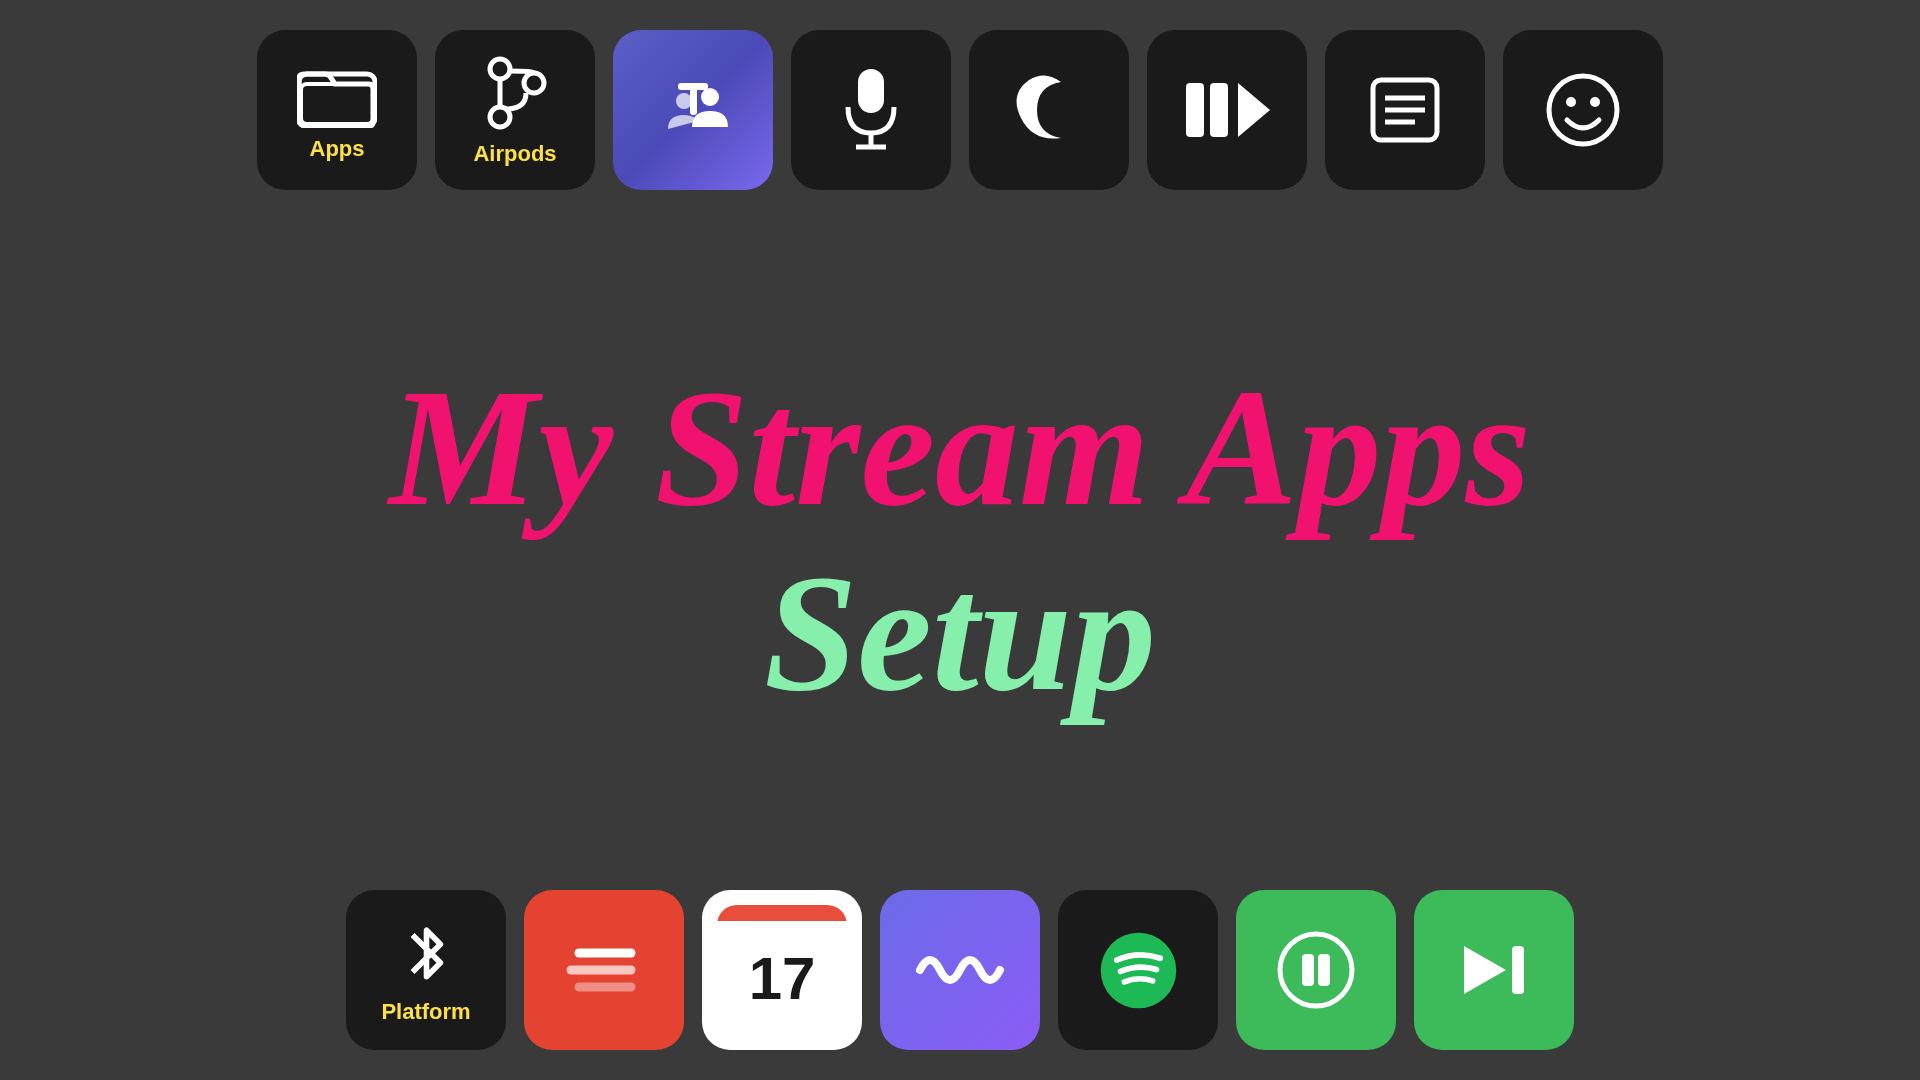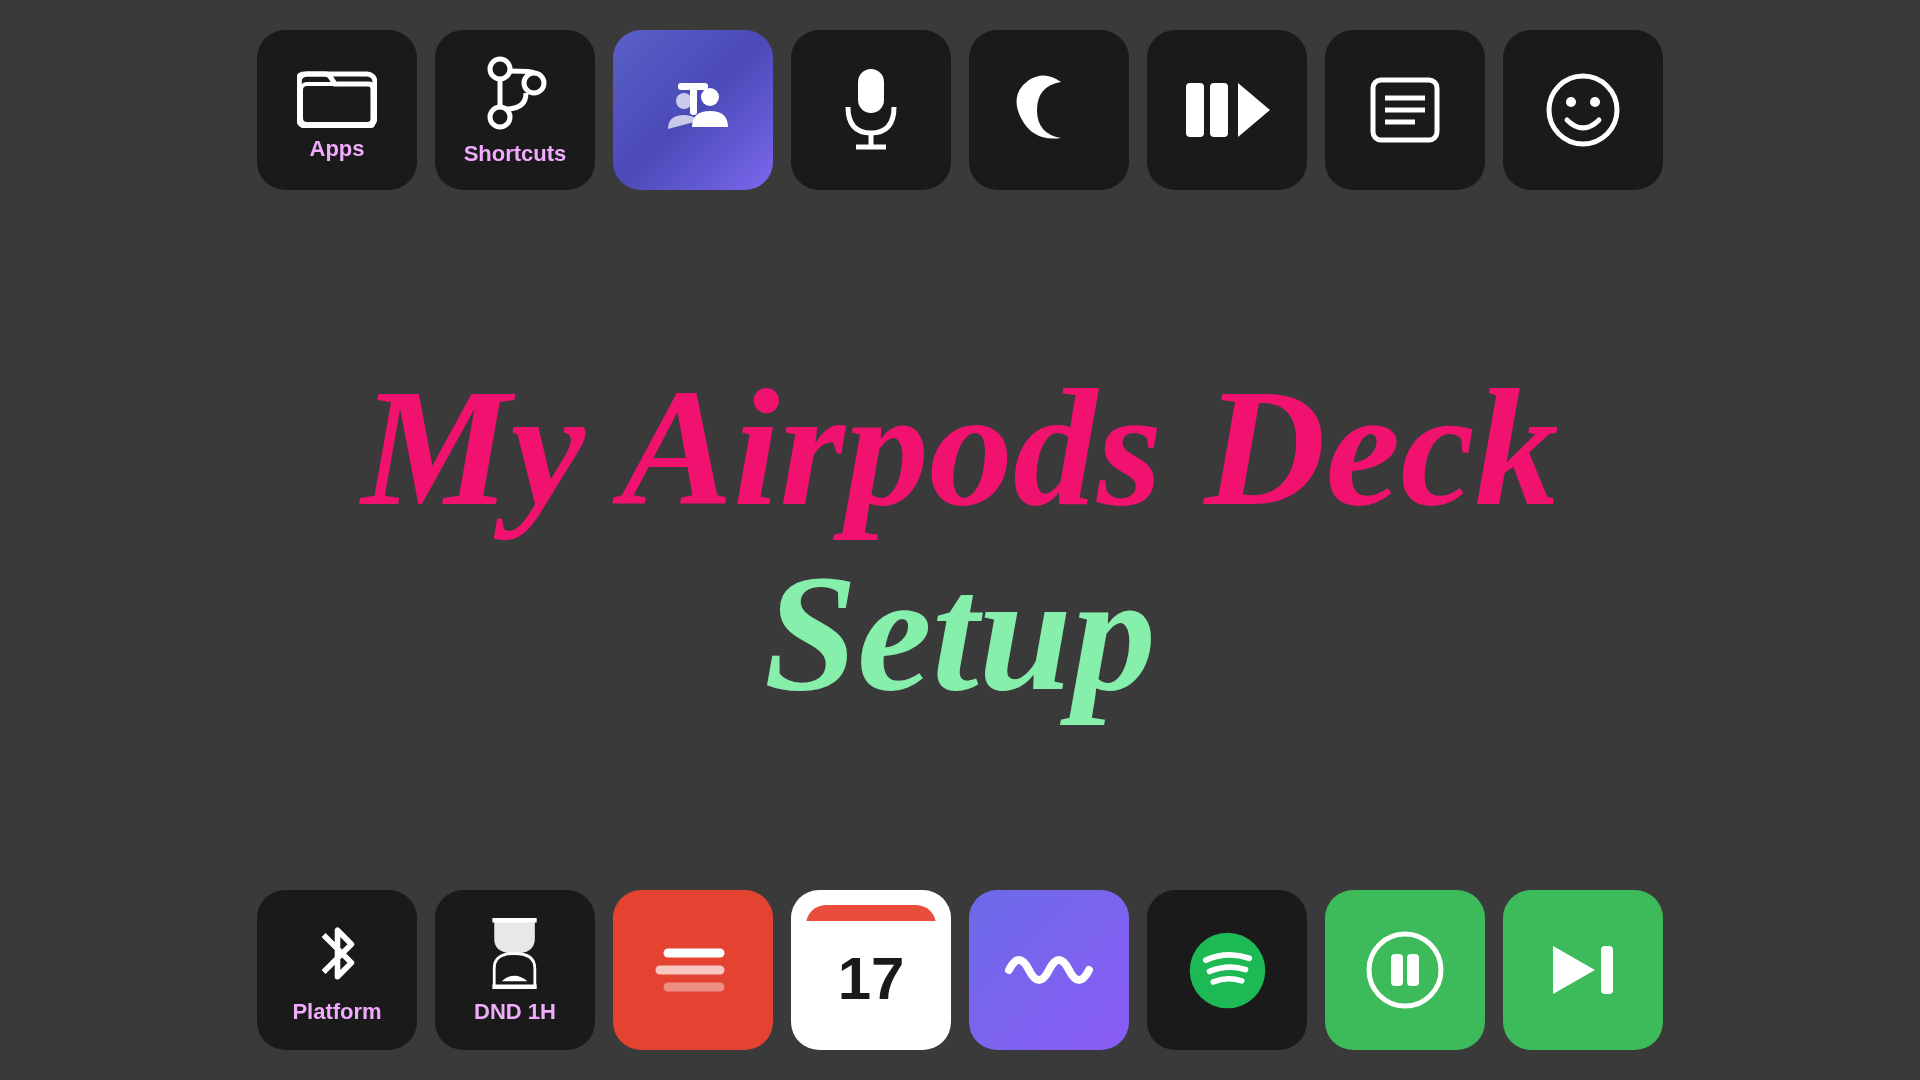--- a/index.html
+++ b/index.html
@@ -43,21 +43,21 @@
 
     .icon-btn.blue-bg {
       background: linear-gradient(135deg, #5b5fc7 0%, #4b4ab8 50%, #7b68ee 100%);
     }
 
     .icon-btn.green-bg {
       background-color: #3dba5a;
     }
 
     .icon-label {
-      color: #f0abfc;
+      color: #fde047;
       font-size: 22px;
       font-weight: 600;
       text-align: center;
     }
 
     .main-title {
       text-align: center;
       line-height: 1.1;
     }
 
@@ -150,21 +150,21 @@
 
   <div class="icon-btn">
     <svg class="git-icon-svg" viewBox="0 0 70 80" fill="none">
       <circle cx="20" cy="16" r="10" stroke="white" stroke-width="5" fill="none"></circle>
       <circle cx="20" cy="64" r="10" stroke="white" stroke-width="5" fill="none"></circle>
       <circle cx="54" cy="30" r="10" stroke="white" stroke-width="5" fill="none"></circle>
       <path d="M20 26 L20 54" stroke="white" stroke-width="5"></path>
       <path d="M28 18 Q54 18 54 20 L54 20" stroke="white" stroke-width="5"></path>
       <path d="M26 56 Q46 56 46 40" stroke="white" stroke-width="5" fill="none"></path>
     </svg>
-    <span class="icon-label">Shortcuts</span>
+    <span class="icon-label">Airpods</span>
   </div>
 
   <div class="icon-btn blue-bg">
     <svg class="teams-icon" viewBox="0 0 90 90" fill="none">
 
       <rect x="30" y="18" width="30" height="7" rx="3" fill="white"></rect>
       <rect x="42" y="18" width="7" height="32" rx="3" fill="white"></rect>
 
       <circle cx="62" cy="32" r="9" fill="white"></circle>
       <path d="M44 62 Q44 46 62 46 Q80 46 80 62" fill="white"></path>
@@ -212,44 +212,33 @@
     <svg viewBox="0 0 80 80" width="80" height="80" fill="none">
       <circle cx="40" cy="40" r="34" stroke="white" stroke-width="5" fill="none"></circle>
       <circle cx="28" cy="32" r="5" fill="white"></circle>
       <circle cx="52" cy="32" r="5" fill="white"></circle>
       <path d="M24 50 Q40 66 56 50" stroke="white" stroke-width="5" fill="none" stroke-linecap="round"></path>
     </svg>
   </div>
 </div>
 
 <div class="main-title">
-  <span class="line1">My Airpods Deck</span>
+  <span class="line1">My Stream Apps</span>
   <span class="line2">Setup</span>
 </div>
 
 <div class="icon-row">
 
   <div class="icon-btn">
     <svg viewBox="0 0 70 80" width="65" height="75" fill="none">
       <polyline points="20,60 50,30 35,15 35,65 50,50 20,20" stroke="white" stroke-width="6" fill="none" stroke-linejoin="round"></polyline>
     </svg>
     <span class="icon-label">Platform</span>
   </div>
 
-  <div class="icon-btn">
-    <svg viewBox="0 0 65 80" width="60" height="75" fill="none">
-      <line x1="8" y1="4" x2="56" y2="4" stroke="white" stroke-width="5"></line>
-      <line x1="8" y1="76" x2="56" y2="76" stroke="white" stroke-width="5"></line>
-      <path d="M10 4 L10 24 Q10 40 32 40 Q54 40 54 24 L54 4" fill="white" opacity="0.9"></path>
-      <path d="M10 76 L10 56 Q10 40 32 40 Q54 40 54 56 L54 76" fill="none" stroke="white" stroke-width="3"></path>
-
-      <path d="M18 70 Q32 58 46 70" fill="white"></path>
-    </svg>
-    <span class="icon-label">DND 1H</span>
-  </div>
 
 
   <div class="icon-btn" style="background-color:#e44332;">
     <svg viewBox="0 0 90 90" width="90" height="90" fill="none">
 
       <line x1="20" y1="28" x2="72" y2="28" stroke="white" stroke-width="9" stroke-linecap="round"></line>
       <line x1="12" y1="45" x2="72" y2="45" stroke="white" stroke-width="9" stroke-linecap="round" opacity="0.7"></line>
       <line x1="20" y1="62" x2="72" y2="62" stroke="white" stroke-width="9" stroke-linecap="round" opacity="0.4"></line>
     </svg>
   </div>

